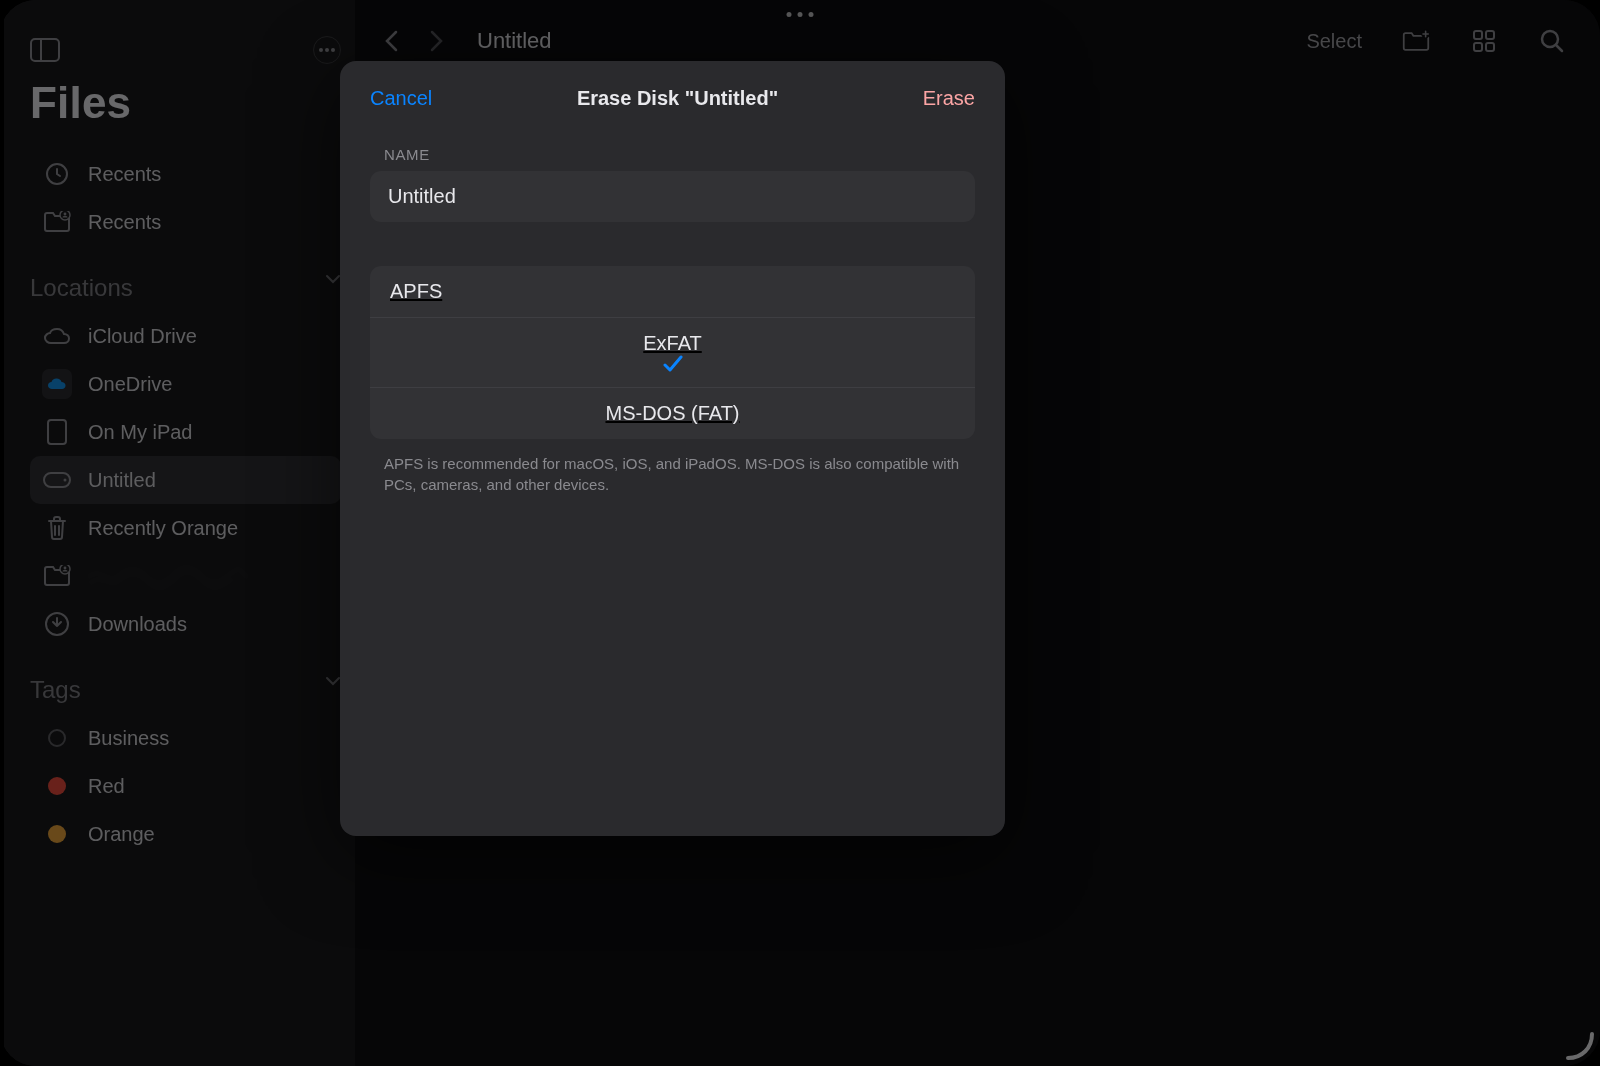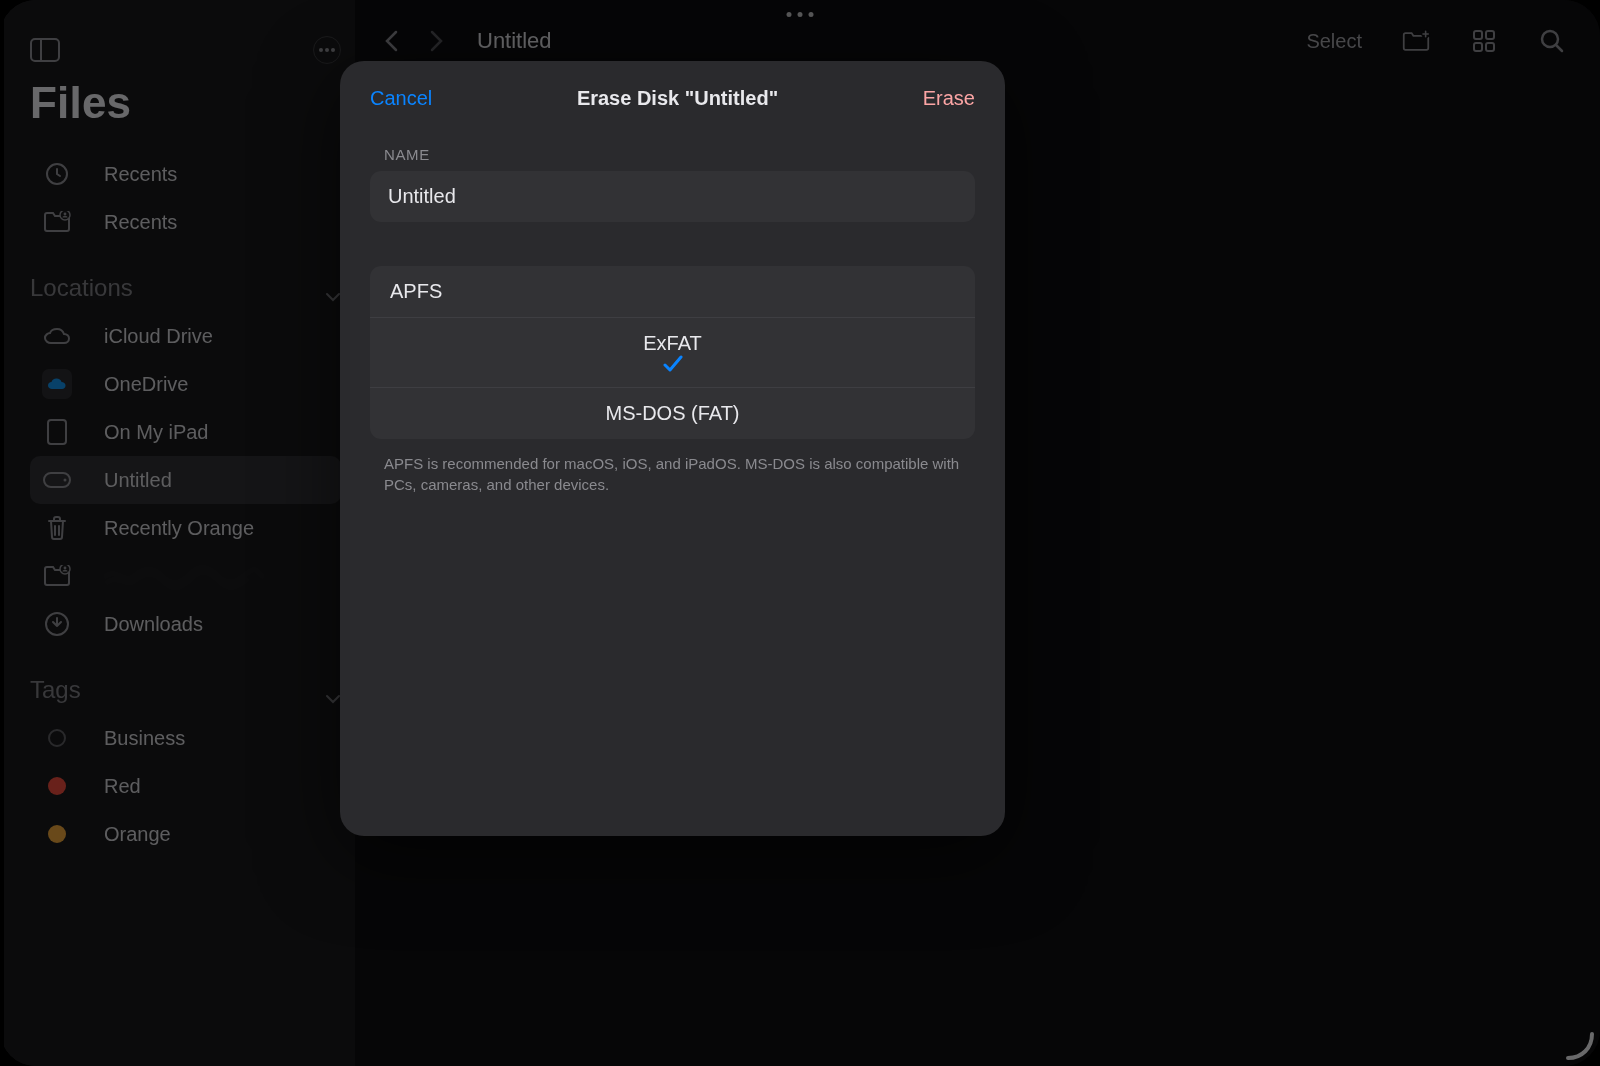--- a/index.html
+++ b/index.html
@@ -11,51 +11,51 @@
 
     
     .dim { position:absolute; inset:0; background:rgba(0,0,0,0.55); z-index:30; }
 
     
     .sidebar { position:absolute; left:4px; top:0; width:355px; height:100%; background:#1a1a1c; padding:20px 18px 0 26px; color:#a9a9ae; overflow:hidden; }
     .sidebar-top { display:flex; justify-content:space-between; align-items:center; margin-bottom:14px; margin-top:16px;}
     .doc-icon svg, .more-icon svg { display:block; }
     .more-icon { width:28px;height:28px;border:1.5px solid #3a3a3d;border-radius:50%;display:flex;align-items:center;justify-content:center; }
     .app-title { font-size:44px; font-weight:700; color:#e7e7ea; margin-bottom:22px; letter-spacing:0.2px;}
-    .side-section-header { display:flex; justify-content:space-between; align-items:flex-end; padding:6px 0 10px; }
+    .side-section-header { display:flex; justify-content:space-between; align-items:flex-start; padding:6px 0 10px; }
     .section-title { font-size:24px; color:#7c7c82; font-weight:400; }
     .chevron-small svg { display:block; }
-    .side-item { display:flex; align-items:center; gap:32px; height:48px; padding:0 12px; border-radius:10px; font-size:20px; color:#cfcfd3; cursor:pointer; }
+    .side-item { display:flex; align-items:center; gap:16px; height:48px; padding:0 12px; border-radius:10px; font-size:20px; color:#cfcfd3; cursor:pointer; }
     .side-item.active { background:#2f2f33; }
     .side-item .icon-slot { width:30px; display:flex; align-items:center; justify-content:center; }
     .side-item.onedrive .icon-slot { width:30px;height:30px;border-radius:7px;background:#2c2c30;display:flex;align-items:center;justify-content:center;}
     .tag-dot { width:18px;height:18px;border-radius:50%; }
     .tag-dot.empty { border:2px solid #5c5c60; }
     .tag-red { background:#e94b3c; }
     .tag-orange { background:#e8a33a; }
     .scribble { width:160px;height:28px; }
     
     .content-area { position:absolute; left:355px; top:0; right:0; height:100%; background:#0e0e10; }
     .content-top { height:82px; display:flex; align-items:center; padding:0 34px 0 22px; gap:16px; color:#bcbcc1; }
     .nav-arrows { display:flex; gap:18px; align-items:center; }
     .content-title { font-size:22px; color:#e2e2e6; margin-left:10px; }
     .spacer { flex:1; }
     .select-text { font-size:20px; color:#9d9da3; }
     .top-icon { width:28px; display:flex; align-items:center; justify-content:center; }
 
     
-    .modal { position:absolute; z-index:40; left:340px; top:61px; width:665px; height:775px; background:#2a2a2d; border-radius:24px; box-shadow:0 20px 80px rgba(0,0,0,0.6); padding:26px 30px; display:flex; flex-direction:column; }
+    .modal { position:absolute; z-index:40; left:340px; top:61px; width:665px; height:775px; background:#2a2a2d; border-radius:16px; box-shadow:0 20px 80px rgba(0,0,0,0.6); padding:26px 30px; display:flex; flex-direction:column; }
     .modal-header { display:flex; align-items:center; justify-content:space-between; margin-bottom:36px; }
     .modal-header .cancel { color:#0a84ff; font-size:20px; cursor:pointer; }
     .modal-header .title { color:#e8e8ec; font-size:20px; font-weight:600; }
     .modal-header .erase { color:#fca5a5; font-size:20px; font-weight:400; cursor:pointer; }
     .field-label { font-size:15px; letter-spacing:0.6px; color:#8a8a8f; margin:0 14px 8px; text-transform:uppercase; }
     .text-field { margin:0 0 44px; background:#323235; border-radius:11px; padding:14px 18px; }
     .text-field input { width:100%; background:transparent; border:none; outline:none; color:#e8e8ec; font-size:20px; }
-    .format-list { background:#323235; border-radius:11px; overflow:hidden; margin-bottom:14px;}
+    .format-list { background:#323235; border-radius:11px; overflow:hidden; margin-bottom:14px;text-decoration:underline;}
     .format-row { display:flex; align-items:center; justify-content:space-between; padding:14px 20px; font-size:20px; color:#e8e8ec; cursor:pointer; }
     .format-row + .format-row { border-top:1px solid #3e3e42;flex-direction:column; }
     .check svg { display:block; }
     .help-text { font-size:15px; color:#8a8a8f; line-height:1.4; margin:0 14px; }
 
     
     .corner-curve { position:absolute; right:6px; bottom:6px; width:28px; height:28px; }
   </style>
 </head>
 <body>

